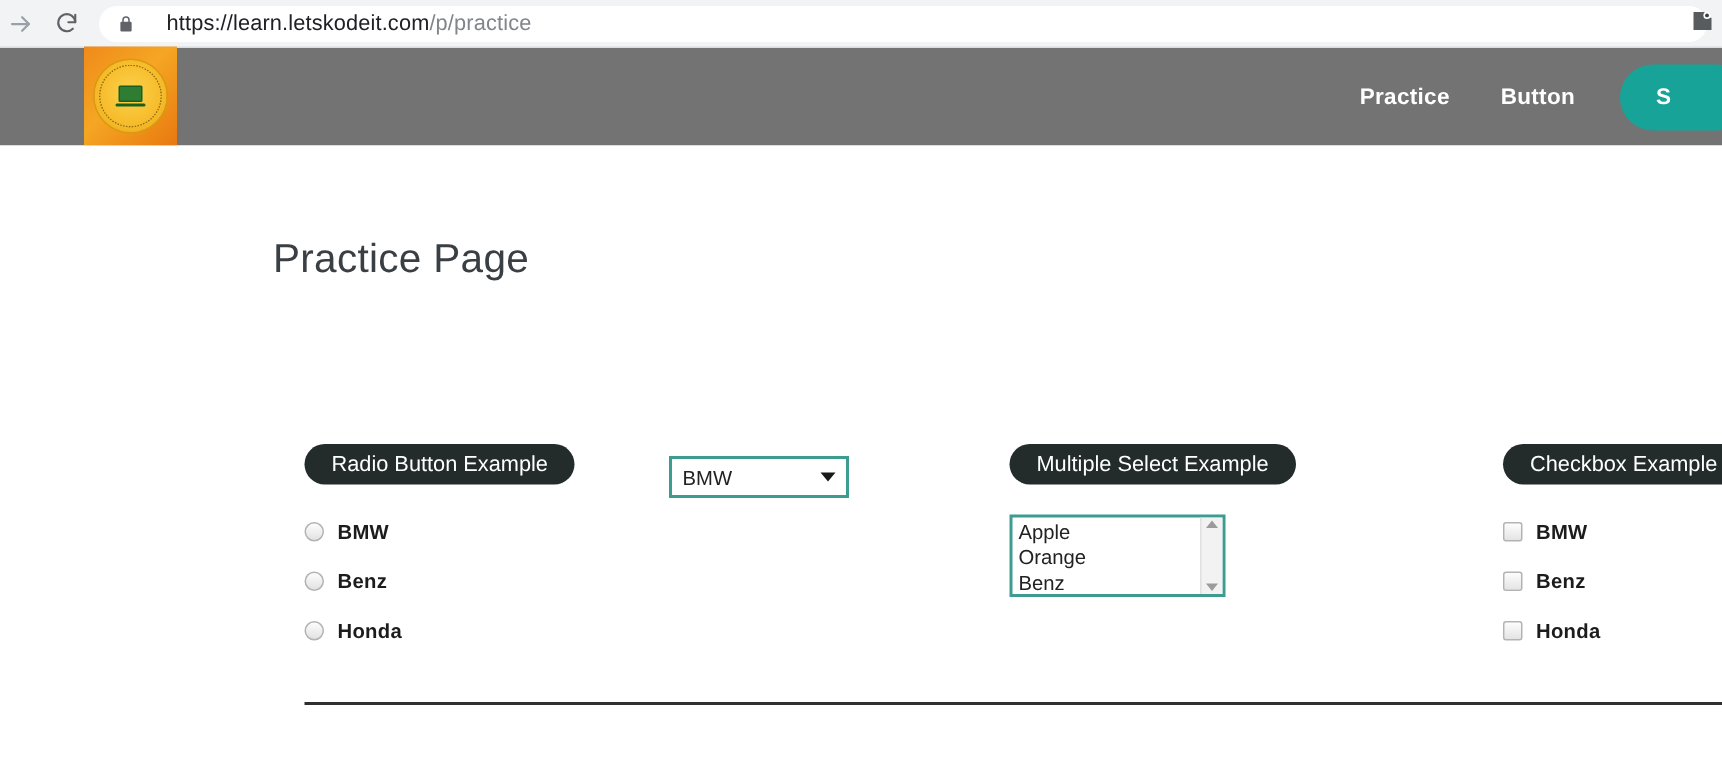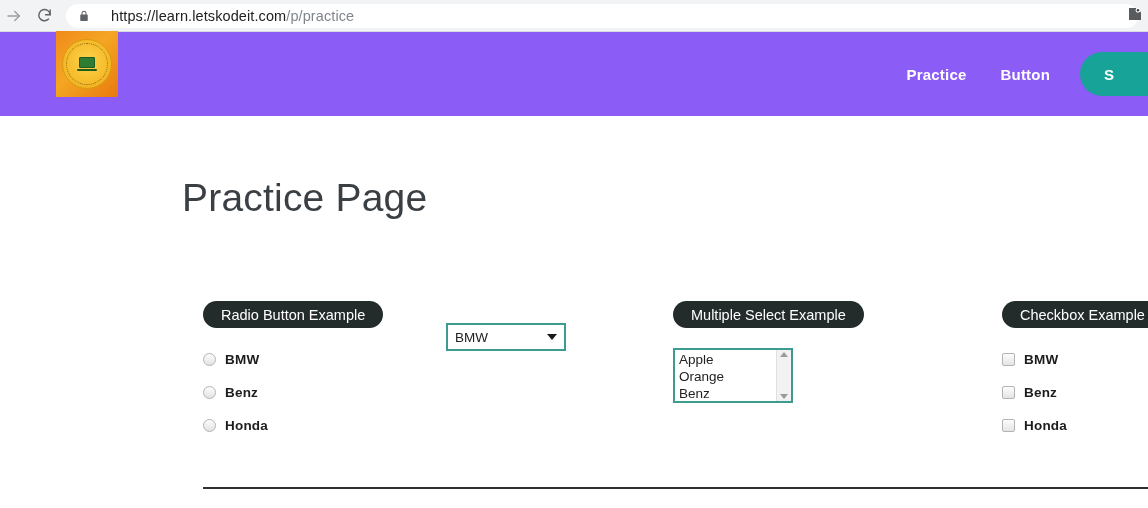--- a/index.html
+++ b/index.html
@@ -70,22 +70,22 @@
     top: 5px;
     width: 20px;
     height: 20px;
     color: #3c4043;
   }
   .chrome-right-icon svg { display: block; }
 
   
   .site-header {
     position: relative;
-    height: 84px;
-    background: #8b5cf6;
+    height: 65px;
+    background: #737373;
     display: flex;
     align-items: center;
   }
   .logo {
     position: absolute;
     left: 56px;
     top: -1px;
     width: 62px;
     height: 66px;
     background: linear-gradient(135deg, #f08a1b 0%, #f5a623 45%, #e8780f 100%);
@@ -171,21 +171,21 @@
   
   .page {
     position: relative;
     height: calc(508px - 32px - 65px);
     background: #ffffff;
   }
   .page-title {
     position: absolute;
     left: 182px;
     top: 60px;
-    font-size: 39px;
+    font-size: 27px;
     font-weight: 300;
     color: #3a3f44;
     letter-spacing: 0.2px;
   }
 
   .columns {
     position: absolute;
     left: 0;
     top: 185px;
     width: 100%;
@@ -204,20 +204,21 @@
     align-items: center;
     justify-content: center;
     height: 27px;
     padding: 0 18px;
     background: #232b2b;
     color: #ffffff;
     font-size: 14.5px;
     border-radius: 16px;
     white-space: nowrap;
     box-sizing: border-box;
+    margin-top: 14px;
   }
 
   .options {
     margin-top: 23px;
   }
   .opt-row {
     display: flex;
     align-items: center;
     height: 16px;
     margin-bottom: 17px;
@@ -272,21 +273,21 @@
     height: 0;
     border-left: 5px solid transparent;
     border-right: 5px solid transparent;
     border-top: 6px solid #1a1a1a;
     flex: none;
   }
 
   
   .listbox {
     margin-top: 20px;
-    width: 120px;
+    width: 144px;
     height: 55px;
     border: 2px solid #3d9b8f;
     background: #ffffff;
     box-sizing: border-box;
     display: flex;
     overflow: hidden;
   }
   .listbox .items {
     flex: 1;
     padding: 1px 0 0 4px;

